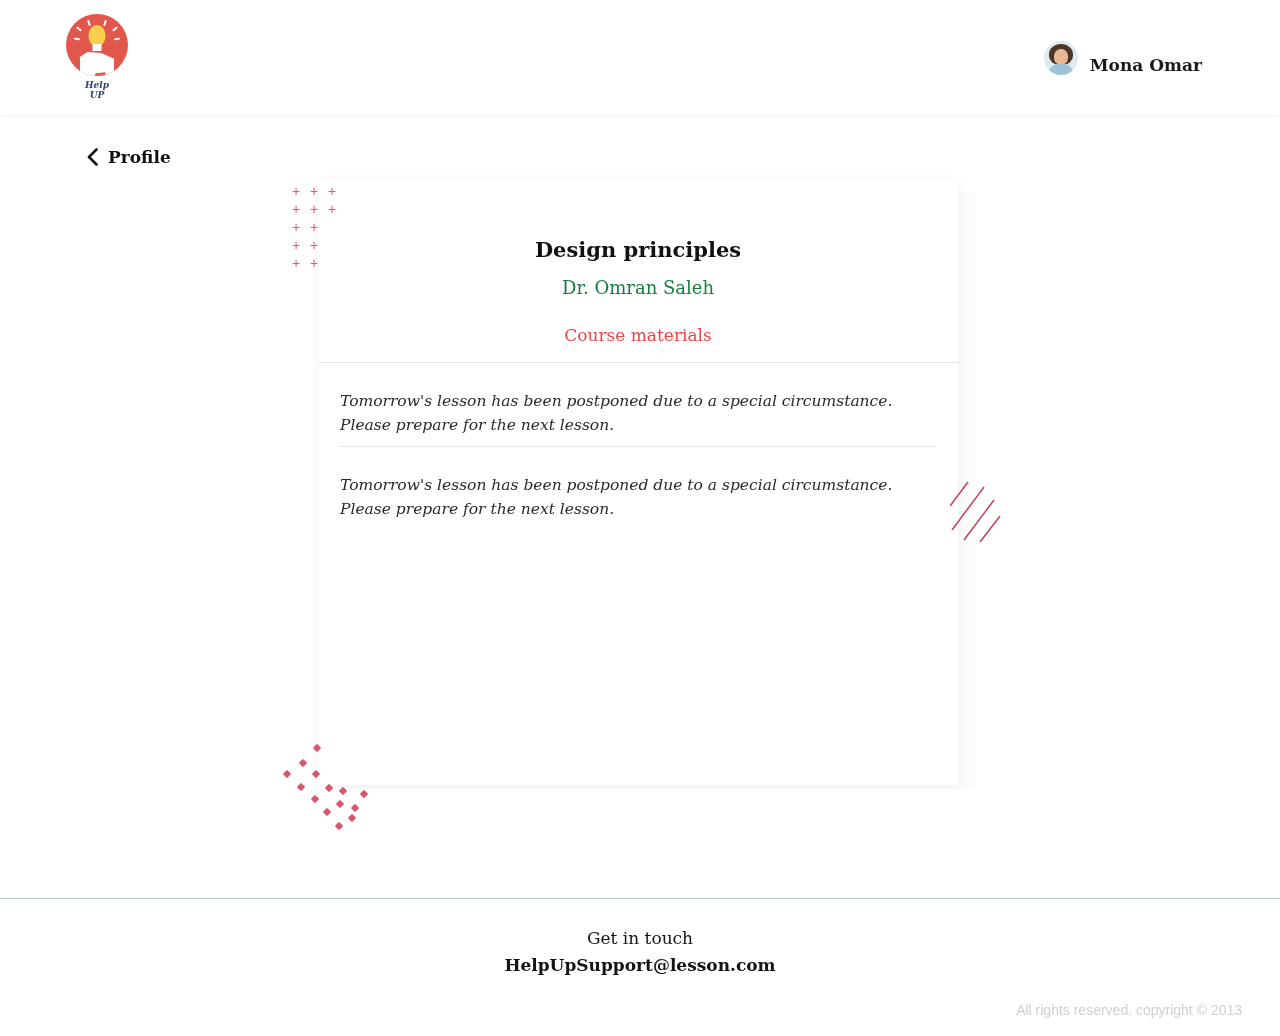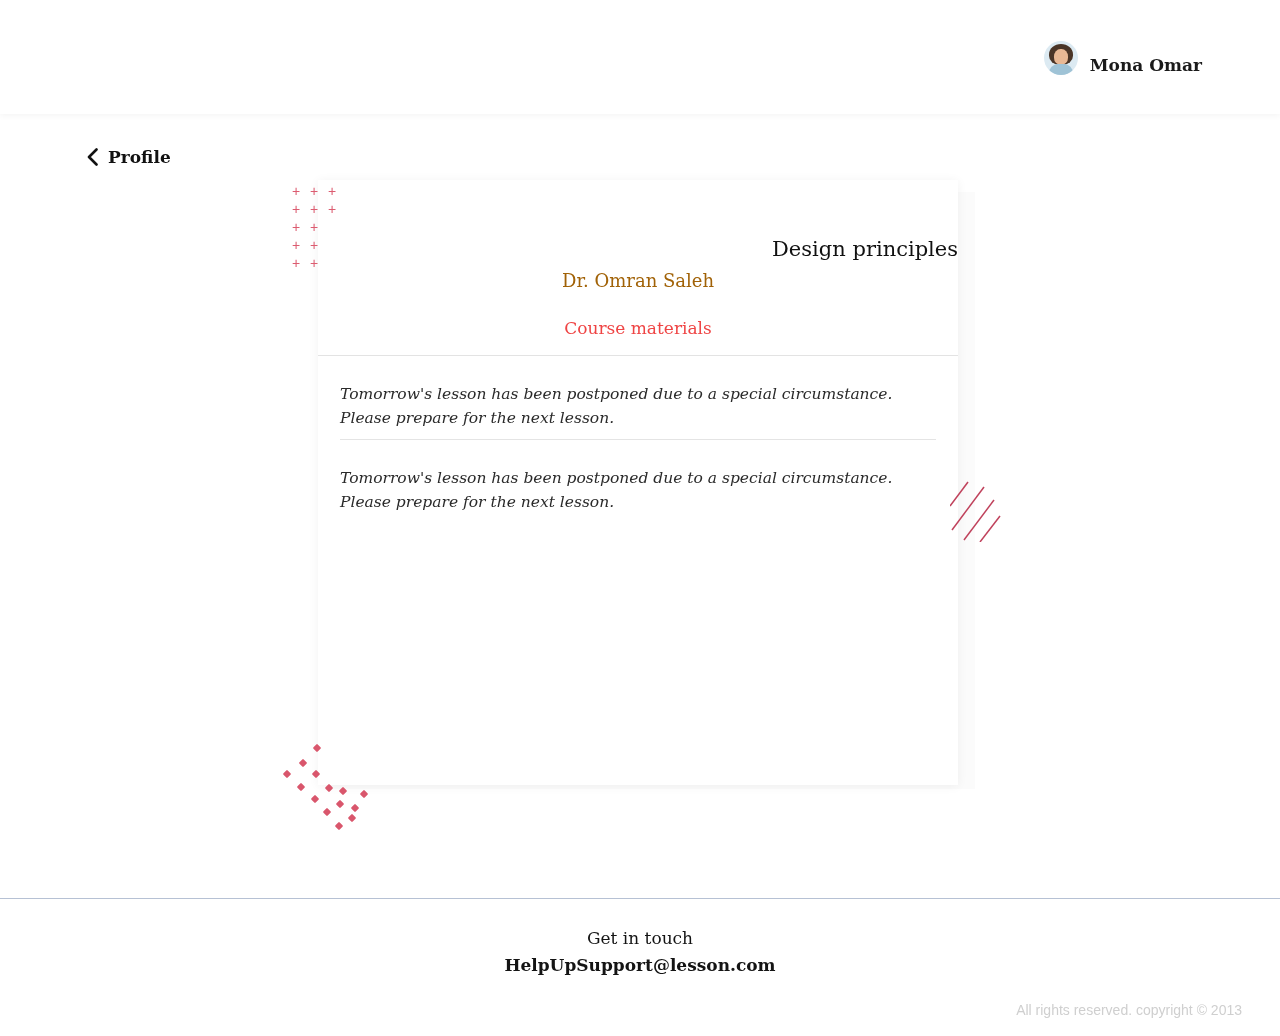--- a/index.html
+++ b/index.html
@@ -165,33 +165,33 @@
   .card {
     position: absolute;
     left: 318px; top: 180px;
     width: 640px; height: 605px;
     background: #ffffff;
     box-shadow: 0 1px 10px rgba(0,0,0,0.055);
     z-index: 5;
   }
 
   .course-title {
-    text-align: right;
-    font-family: "DejaVu Serif", serif;
-    font-weight: normal;
+    text-align: center;
+    font-family: "DejaVu Serif", serif;
+    font-weight: bold;
     font-size: 21px;
     color: #111111;
     margin-top: 57px;
   }
   .course-teacher {
     text-align: center;
     font-family: "DejaVu Serif", serif;
     font-size: 18px;
-    color: #a16207;
-    margin-top: 9px;
+    color: #15803d;
+    margin-top: 15px;
   }
 
   .tabs {
     display: flex;
     margin-top: 27px;
     border-bottom: 1px solid #e3e3e3;
   }
   .tab {
     flex: 1;
     text-align: center;
@@ -288,20 +288,37 @@
     font-family: "Liberation Sans", sans-serif;
     font-size: 14px;
     color: #cfcfcf;
   }
 </style>
 </head>
 <body>
 
 <div class="header">
 
+  <div class="logo-wrap">
+    <div class="logo-circle">
+      <span class="ray" style="left:10px;  top:14px; transform:rotate(40deg);"></span>
+      <span class="ray" style="left:8px;   top:24px; transform:rotate(8deg);"></span>
+      <span class="ray" style="right:10px; top:14px; transform:rotate(-40deg);"></span>
+      <span class="ray" style="right:8px;  top:24px; transform:rotate(-8deg);"></span>
+      <span class="ray" style="left:20px;  top:8px;  transform:rotate(70deg);"></span>
+      <span class="ray" style="right:20px; top:8px;  transform:rotate(-70deg);"></span>
+      <div class="logo-bulb"></div>
+      <div class="logo-bulb-neck"></div>
+      <div class="logo-head"></div>
+    </div>
+    <div class="logo-text">
+      <span>Help</span><br>
+      <span>UP</span>
+    </div>
+  </div>
 
   <div class="user-area">
     <div class="avatar">
       <div class="avatar-hair"></div>
       <div class="avatar-face"></div>
       <div class="avatar-body"></div>
     </div>
     <span class="user-name">Mona Omar</span>
   </div>
 

